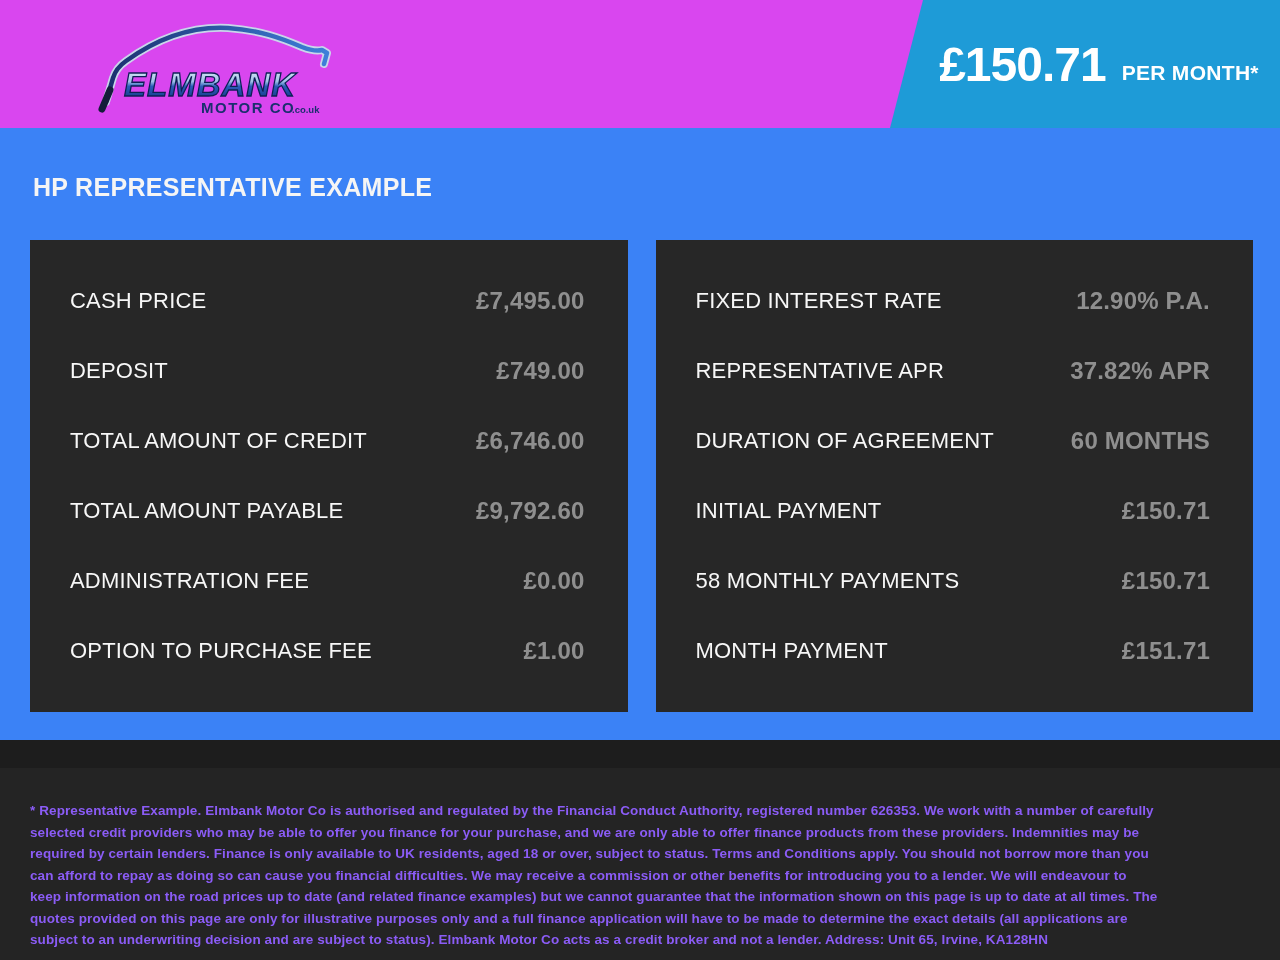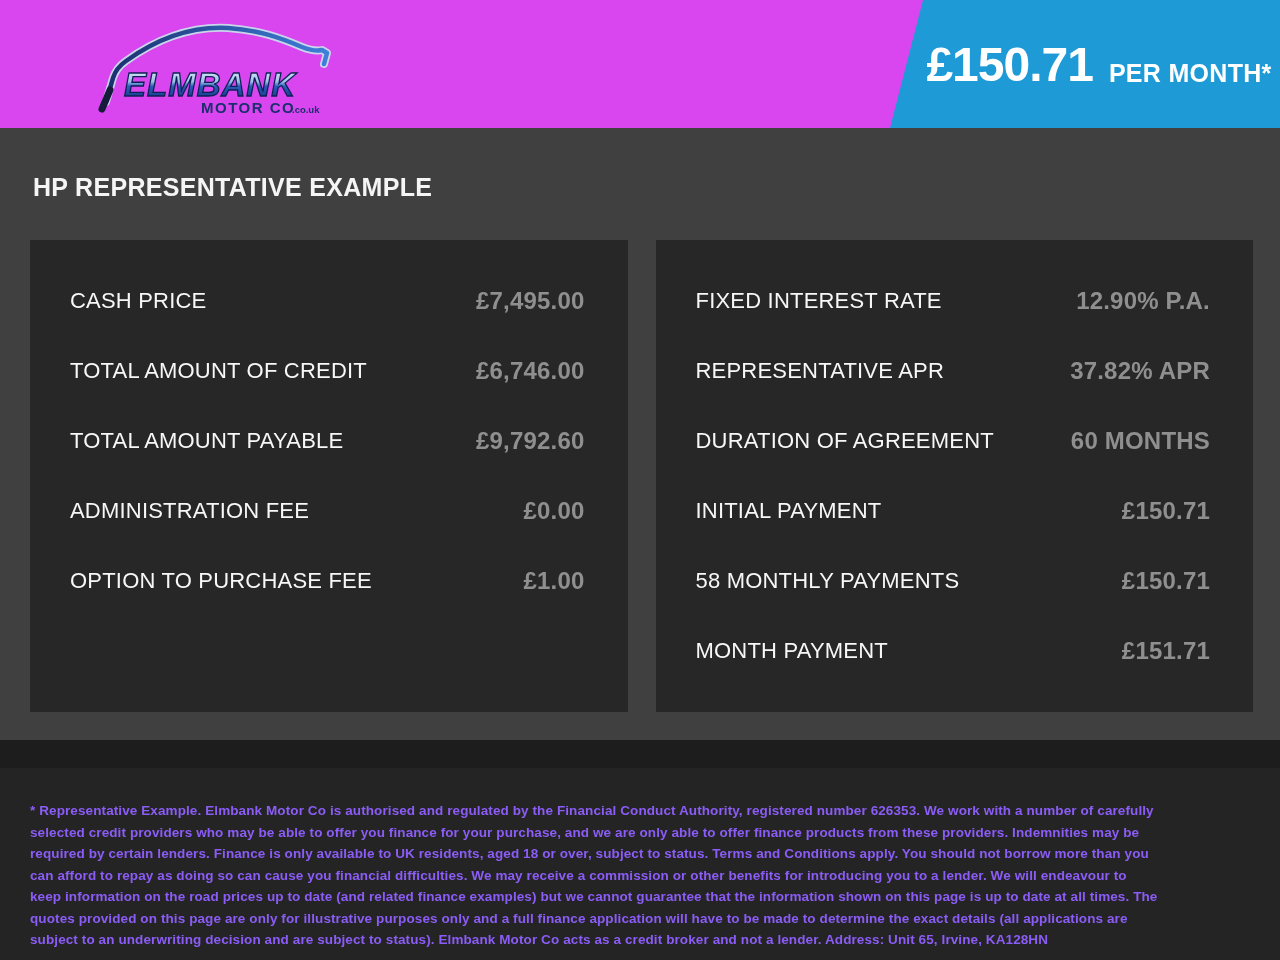--- a/index.html
+++ b/index.html
@@ -36,30 +36,30 @@
     justify-content: center;
     padding-left: 30px;
     color: #ffffff;
   }
   .price-banner .amount {
     font-size: 48px;
     font-weight: bold;
     letter-spacing: -1px;
   }
   .price-banner .period {
-    font-size: 25px;
+    font-size: 21px;
     font-weight: bold;
     margin-left: 16px;
     margin-top: 18px;
     letter-spacing: 0.3px;
   }
 
   
   .main {
-    background: #404040;
+    background: #3b82f6;
     padding-top: 44px;
     height: 612px;
   }
   .page-title {
     margin-left: 33px;
     margin-bottom: 38px;
     font-size: 25px;
     line-height: 30px;
     font-weight: bold;
     color: #f5f5f5;
@@ -156,20 +156,24 @@
   <div class="page-title">HP REPRESENTATIVE EXAMPLE</div>
 
   <div class="panels">
 
     <div class="panel">
       <div class="finance-row">
         <span class="label">CASH PRICE</span>
         <span class="value">£7,495.00</span>
       </div>
       <div class="finance-row">
+        <span class="label">DEPOSIT</span>
+        <span class="value">£749.00</span>
+      </div>
+      <div class="finance-row">
         <span class="label">TOTAL AMOUNT OF CREDIT</span>
         <span class="value">£6,746.00</span>
       </div>
       <div class="finance-row">
         <span class="label">TOTAL AMOUNT PAYABLE</span>
         <span class="value">£9,792.60</span>
       </div>
       <div class="finance-row">
         <span class="label">ADMINISTRATION FEE</span>
         <span class="value">£0.00</span>

